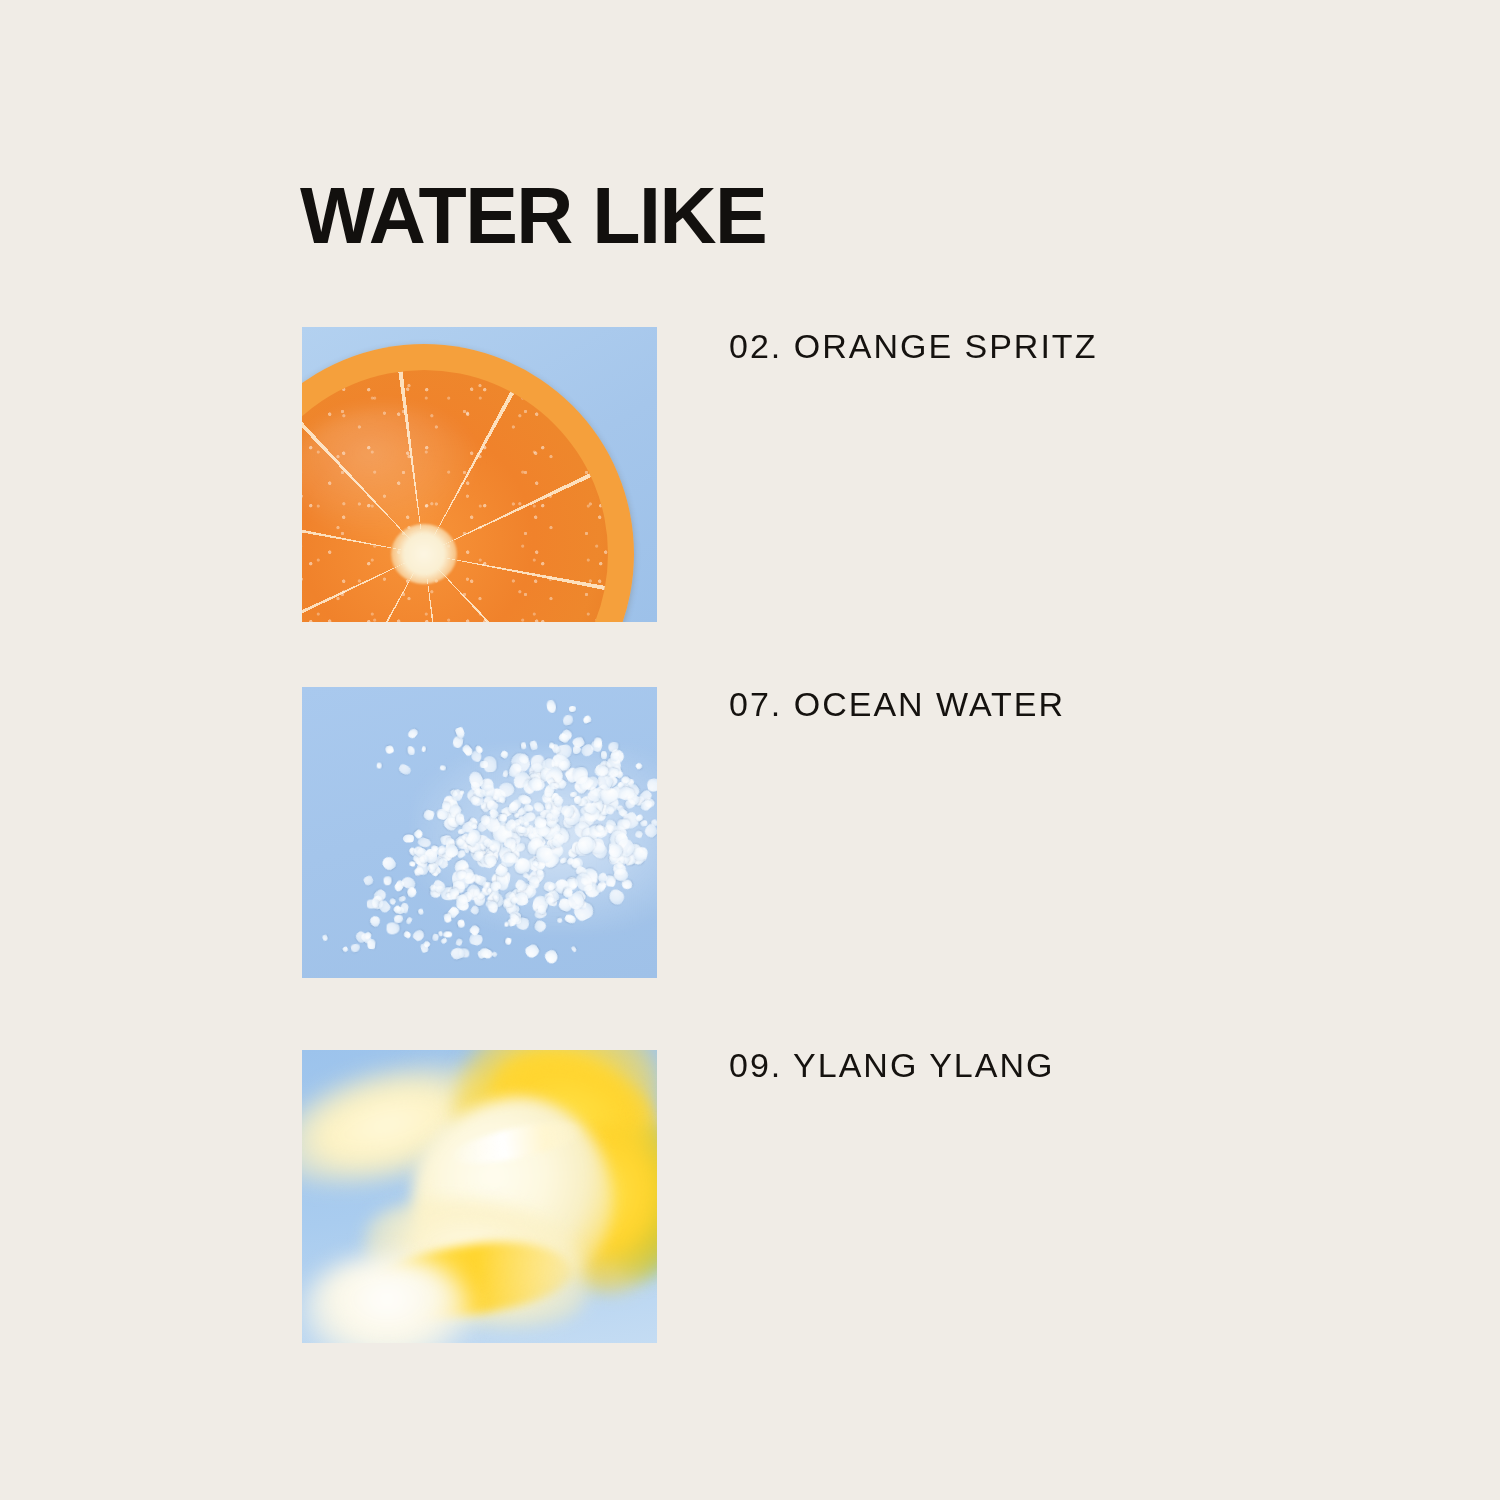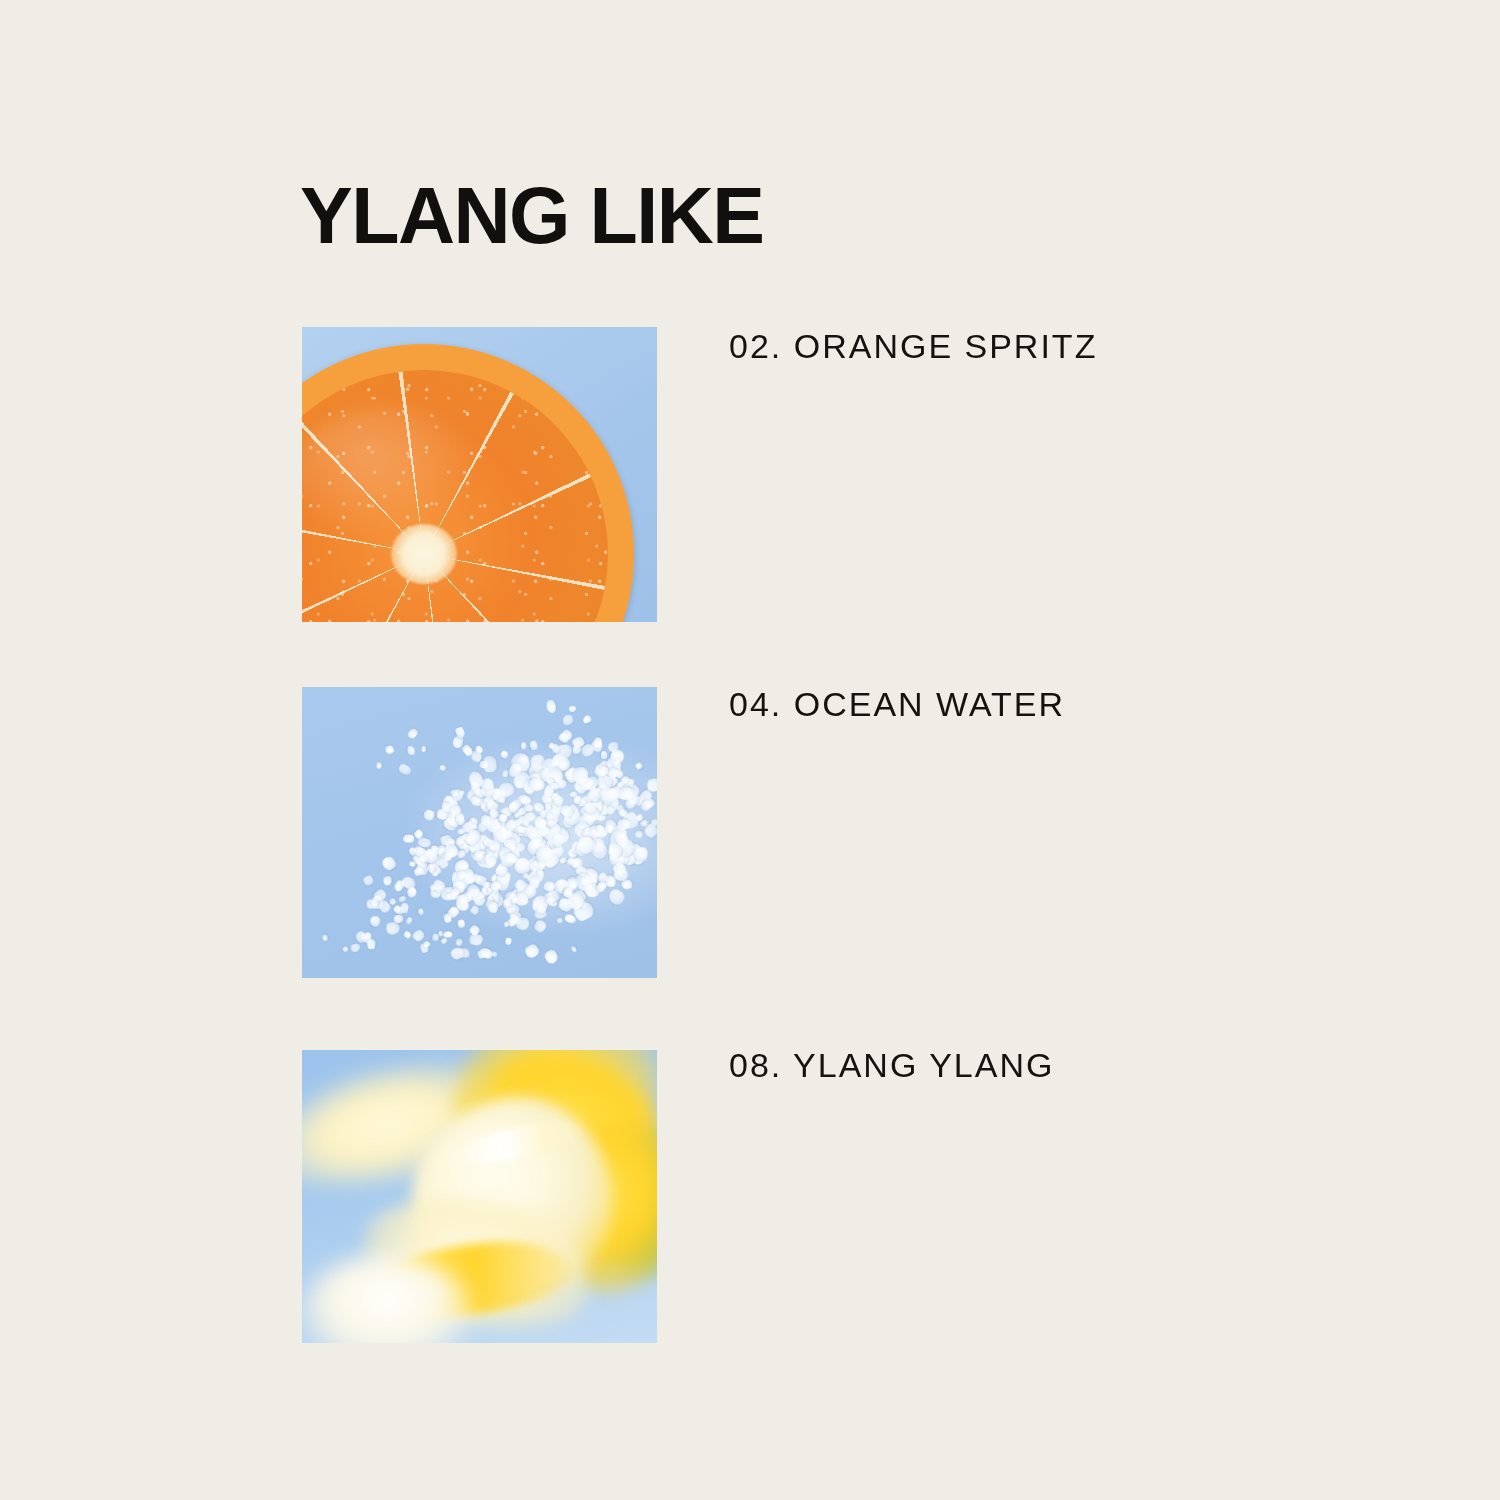--- a/index.html
+++ b/index.html
@@ -284,21 +284,21 @@
     filter: blur(2.5px);
     border-radius: 50%;
     transform: rotate(-12deg);
   }
 </style>
 </head>
 <body>
 
 <div class="page">
 
-  <div class="title">YLANG LIKE</div>
+  <div class="title">WATER LIKE</div>
 
   <div class="row row-1">
     <div class="thumb">
       <div class="sky1"></div>
       <div class="orange-wrap">
         <div class="peel"></div>
         <div class="peel-bumps"></div>
         <div class="pith"></div>
         <div class="flesh">
           <div class="spokes"></div>
@@ -828,34 +828,34 @@
           <div class="crystal" style="left: 266.6px; top: 19px; width: 6.7px; height: 5.7px; border-radius: 51% 58% 67% 45% / 54% 47% 58% 62%; transform: rotate(358deg); opacity: 0.93; filter: blur(0.19px);"></div>
           <div class="crystal" style="left: 261px; top: 27.6px; width: 10.2px; height: 10.4px; border-radius: 61% 62% 56% 47% / 67% 41% 59% 40%; transform: rotate(348deg); opacity: 0.74; filter: blur(0.18px);"></div>
           <div class="crystal" style="left: 246.6px; top: 56.1px; width: 5.2px; height: 5.5px; border-radius: 62% 46% 40% 55% / 46% 36% 42% 49%; transform: rotate(191deg); opacity: 0.94; filter: blur(0.41px);"></div>
           <div class="crystal" style="left: 54.3px; top: 244.7px; width: 10.6px; height: 9.6px; border-radius: 66% 57% 48% 48% / 44% 38% 50% 58%; transform: rotate(54deg); opacity: 0.74; filter: blur(0.05px);"></div>
           <div class="crystal" style="left: 40.9px; top: 260px; width: 5.1px; height: 4.5px; border-radius: 37% 60% 69% 68% / 68% 63% 52% 48%; transform: rotate(56deg); opacity: 0.88; filter: blur(0.37px);"></div>
           <div class="crystal" style="left: 48.6px; top: 256.5px; width: 9px; height: 8.1px; border-radius: 61% 57% 67% 40% / 45% 42% 67% 64%; transform: rotate(351deg); opacity: 0.74; filter: blur(0.09px);"></div>
           <div class="crystal" style="left: 63.3px; top: 245.3px; width: 5.9px; height: 7.2px; border-radius: 49% 56% 45% 63% / 64% 43% 54% 66%; transform: rotate(221deg); opacity: 0.99; filter: blur(0.42px);"></div>
           <div class="crystal" style="left: 20px; top: 248px; width: 6.3px; height: 5.3px; border-radius: 59% 65% 42% 66% / 40% 39% 37% 67%; transform: rotate(247deg); opacity: 0.83; filter: blur(0.02px);"></div>
         </div>
     </div>
-    <div class="row-label">04. OCEAN WATER</div>
+    <div class="row-label">07. OCEAN WATER</div>
   </div>
 
   <div class="row row-3">
     <div class="thumb">
       <div class="sky3"></div>
       <div class="blob b-blue-gap"></div>
       <div class="blob b-cream-left"></div>
       <div class="blob b-yellow-top"></div>
       <div class="blob b-yellow-band"></div>
       <div class="blob b-green-right"></div>
       <div class="blob b-yellow-right"></div>
       <div class="blob b-petal-main"></div>
       <div class="blob b-sharp-edge"></div>
       <div class="blob b-petal-lower"></div>
       <div class="blob b-yellow-ribbon"></div>
       <div class="blob b-white-bottom"></div>
     </div>
-    <div class="row-label">08. YLANG YLANG</div>
+    <div class="row-label">09. YLANG YLANG</div>
   </div>
 
 </div>
 
 </body></html>

